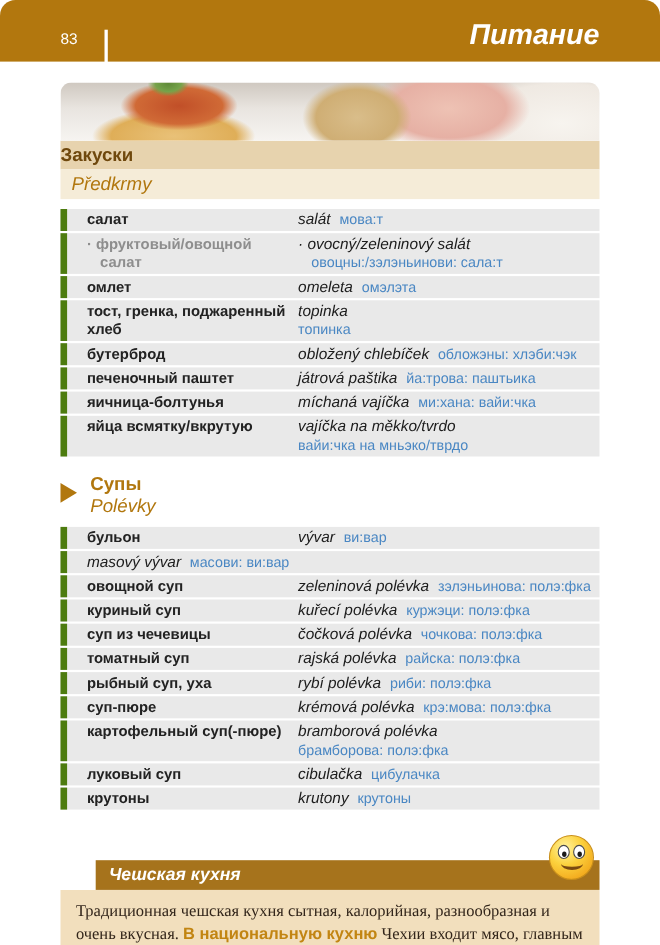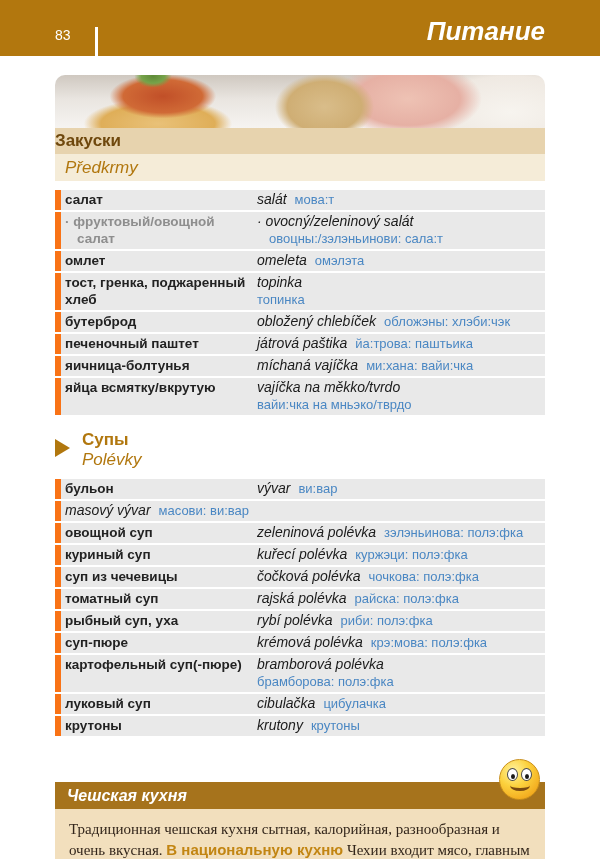--- a/index.html
+++ b/index.html
@@ -1,17 +1,17 @@
 <!DOCTYPE html>
 <html><head>
 <meta charset="utf-8">
 <style>
   * { margin:0; padding:0; box-sizing:border-box; }
   html,body { width:600px; background:#ffffff; font-family:"Liberation Sans", sans-serif; }
-  .page { position:relative; width:600px; height:859px; background:#fff; overflow:hidden; }
+  .page { position:relative; width:600px; height:859px; background:#fff; overflow:hidden;border-radius:14px; }
 
   
   .page-header { position:relative; height:56px; background:#B2770E; }
   .page-num { position:absolute; left:55px; top:27px; color:#fff; font-size:14px; }
   .page-num-divider { position:absolute; left:95px; top:27px; width:3px; height:36px; background:#fff; z-index:2; }
   .page-title { position:absolute; right:55px; top:16px; color:#fff; font-size:26px; font-weight:bold; font-style:italic; }
 
   .content { width:490px; margin:0 55px; }
 
   
@@ -25,40 +25,40 @@
       radial-gradient(ellipse 130px 60px at 93% 70%, #f7f4ef 0%, #efe9e2 60%, rgba(239,233,226,0) 85%),
       linear-gradient(180deg, #cfc8c0 0%, #e9e5e0 45%, #f6f4f1 100%);
   }
 
   
   .bar-ru { height:26px; line-height:26px; background:#E7D3AE; color:#6F480D; font-weight:bold; font-size:17px; padding-left:0; }
   .bar-cz { height:27px; line-height:27px; background:#F5ECD8; color:#B1770E; font-style:italic; font-size:17px; padding-left:10px; }
 
   
   .vtable { margin-top:9px; display:flex; flex-direction:column; gap:2px; }
-  .row { display:flex; background:#E9E9E9; border-left:6px solid #f97316; padding:1px 4px 2px 4px; }
+  .row { display:flex; background:#E9E9E9; border-left:6px solid #4d7c0f; padding:1px 4px 2px 18px; }
   .ru { flex:none; width:192px; padding-right:6px; font-weight:bold; font-size:13.5px; line-height:17px; color:#222; }
   .right { flex:1; font-size:13.5px; line-height:17px; }
   .cz { font-weight:normal; font-style:italic; font-size:14px; color:#1b1b1b; }
   .tr { color:#4A87C3; font-size:13px; margin-left:8px; }
   .tr.block { display:block; margin-left:0; text-indent:0; }
   .row.sub .ru { color:#8e8e8e; padding-left:12px; text-indent:-12px; }
   .row.sub .right { padding-left:12px; text-indent:-12px; }
 
   
   .section-head { position:relative; margin:15px 0 7px; padding-left:27px; }
   .tri { position:absolute; left:0; top:9px; width:0; height:0;
          border-left:15px solid #B1770E; border-top:9px solid transparent; border-bottom:9px solid transparent; }
   .sh-ru { font-weight:bold; color:#B1770E; font-size:17px; line-height:19px; }
   .sh-cz { font-style:italic; color:#B1770E; font-size:17px; line-height:21px; }
 
   
   .info { position:relative; margin-top:46px; }
   .info-head { background:#A6731C; color:#fff; font-weight:bold; font-style:italic; font-size:16px;
-               height:27px; line-height:27px; padding-left:12px; }
+               height:27px; line-height:27px; padding-left:12px;margin-left:32px; }
   .info-body { background:#F2DFBD; border-radius:0 0 14px 14px; padding:11px 14px 14px;
                font-family:"Liberation Serif", serif; font-size:15px; line-height:1.32; color:#33261B; }
   .info-bold { font-family:"Liberation Sans", sans-serif; font-weight:bold; font-style:normal; color:#C28512; }
 
   
   .emoji { position:absolute; right:5px; top:-23px; width:41px; height:41px; border-radius:50%;
            background: radial-gradient(circle at 35% 28%, #fff3a0 0%, #fcd23e 40%, #f2a71b 82%, #d98e12 100%);
            border:1px solid #c98f1a; z-index:3; }
   .eye { position:absolute; width:11px; height:13px; background:#fff; border:1px solid #4a4a4a; border-radius:50%; top:8px; }
   .eye.l { left:7px; } .eye.r { right:7px; }

